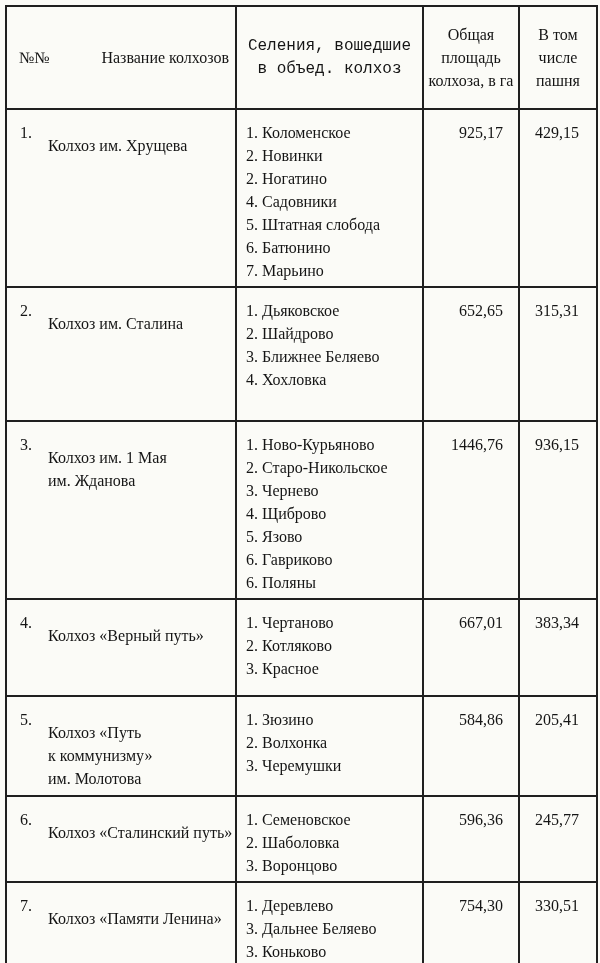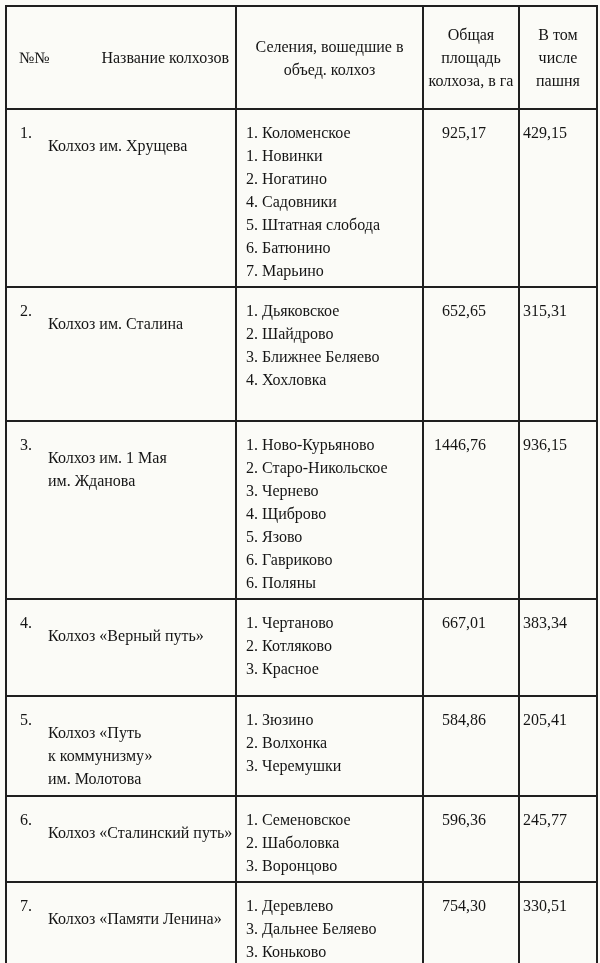--- a/index.html
+++ b/index.html
@@ -29,39 +29,39 @@
   col.c1{width:230px}
   col.c2{width:187px}
   col.c3{width:96px}
   col.c4{width:78px}
   thead th{
     height:96px;
     vertical-align:middle;
     text-align:center;
     line-height:23px;
   }
-  thead th.c2{padding:0 4px;}
+  thead th.c2{padding:0 4px;font-family:Liberation Mono, monospace;}
   thead th.c3{padding:16px 2px;}
   thead th.c4{padding:0 2px;border-radius:27px;}
   .h1flex{
     display:flex;
     align-items:center;
     padding-left:12px;
     padding-right:6px;
   }
   .h1flex .no{flex:none;}
   .h1flex .nm{flex:1;text-align:right;}
   tbody td{padding-top:11px;padding-bottom:4px;}
   tbody td.c1cell{padding-left:13px;}
   .rowflex{display:flex;}
   .rowflex .num{flex:none;width:28px;}
   .rowflex .name{flex:1;padding-right:2px;margin-top:13px;}
   tbody td.c2cell{padding-left:9px;padding-right:2px;margin-left:48px;}
-  tbody td.c3cell{text-align:right;padding-right:32px;}
-  tbody td.c4cell{text-align:center;padding-right:26px;}
+  tbody td.c3cell{text-align:right;padding-right:15px;}
+  tbody td.c4cell{text-align:right;padding-right:17px;}
   tbody tr:nth-child(1) td{height:176px;}
   tbody tr:nth-child(2) td{height:134px;}
   tbody tr:nth-child(3) td{height:178px;}
   tbody tr:nth-child(4) td{height:97px;}
   tbody tr:nth-child(5) td{height:100px;}
   tbody tr:nth-child(6) td{height:83px;}
   tbody tr:nth-child(7) td{height:80px;}
   tbody tr.stub td{height:22px;}
 </style>
 </head>
@@ -93,21 +93,21 @@
           <td class="c1cell">
             <div class="rowflex">
               <span class="num">1.</span>
               <div class="name">
                 <div>Колхоз им. Хрущева</div>
               </div>
             </div>
           </td>
           <td class="c2cell">
             <div>1. Коломенское</div>
-            <div>1. Новинки</div>
+            <div>2. Новинки</div>
             <div>2. Ногатино</div>
             <div>4. Садовники</div>
             <div>5. Штатная слобода</div>
             <div>6. Батюнино</div>
             <div>7. Марьино</div>
           </td>
           <td class="c3cell">925,17</td>
           <td class="c4cell">429,15</td>
         </tr>
         <tr>

